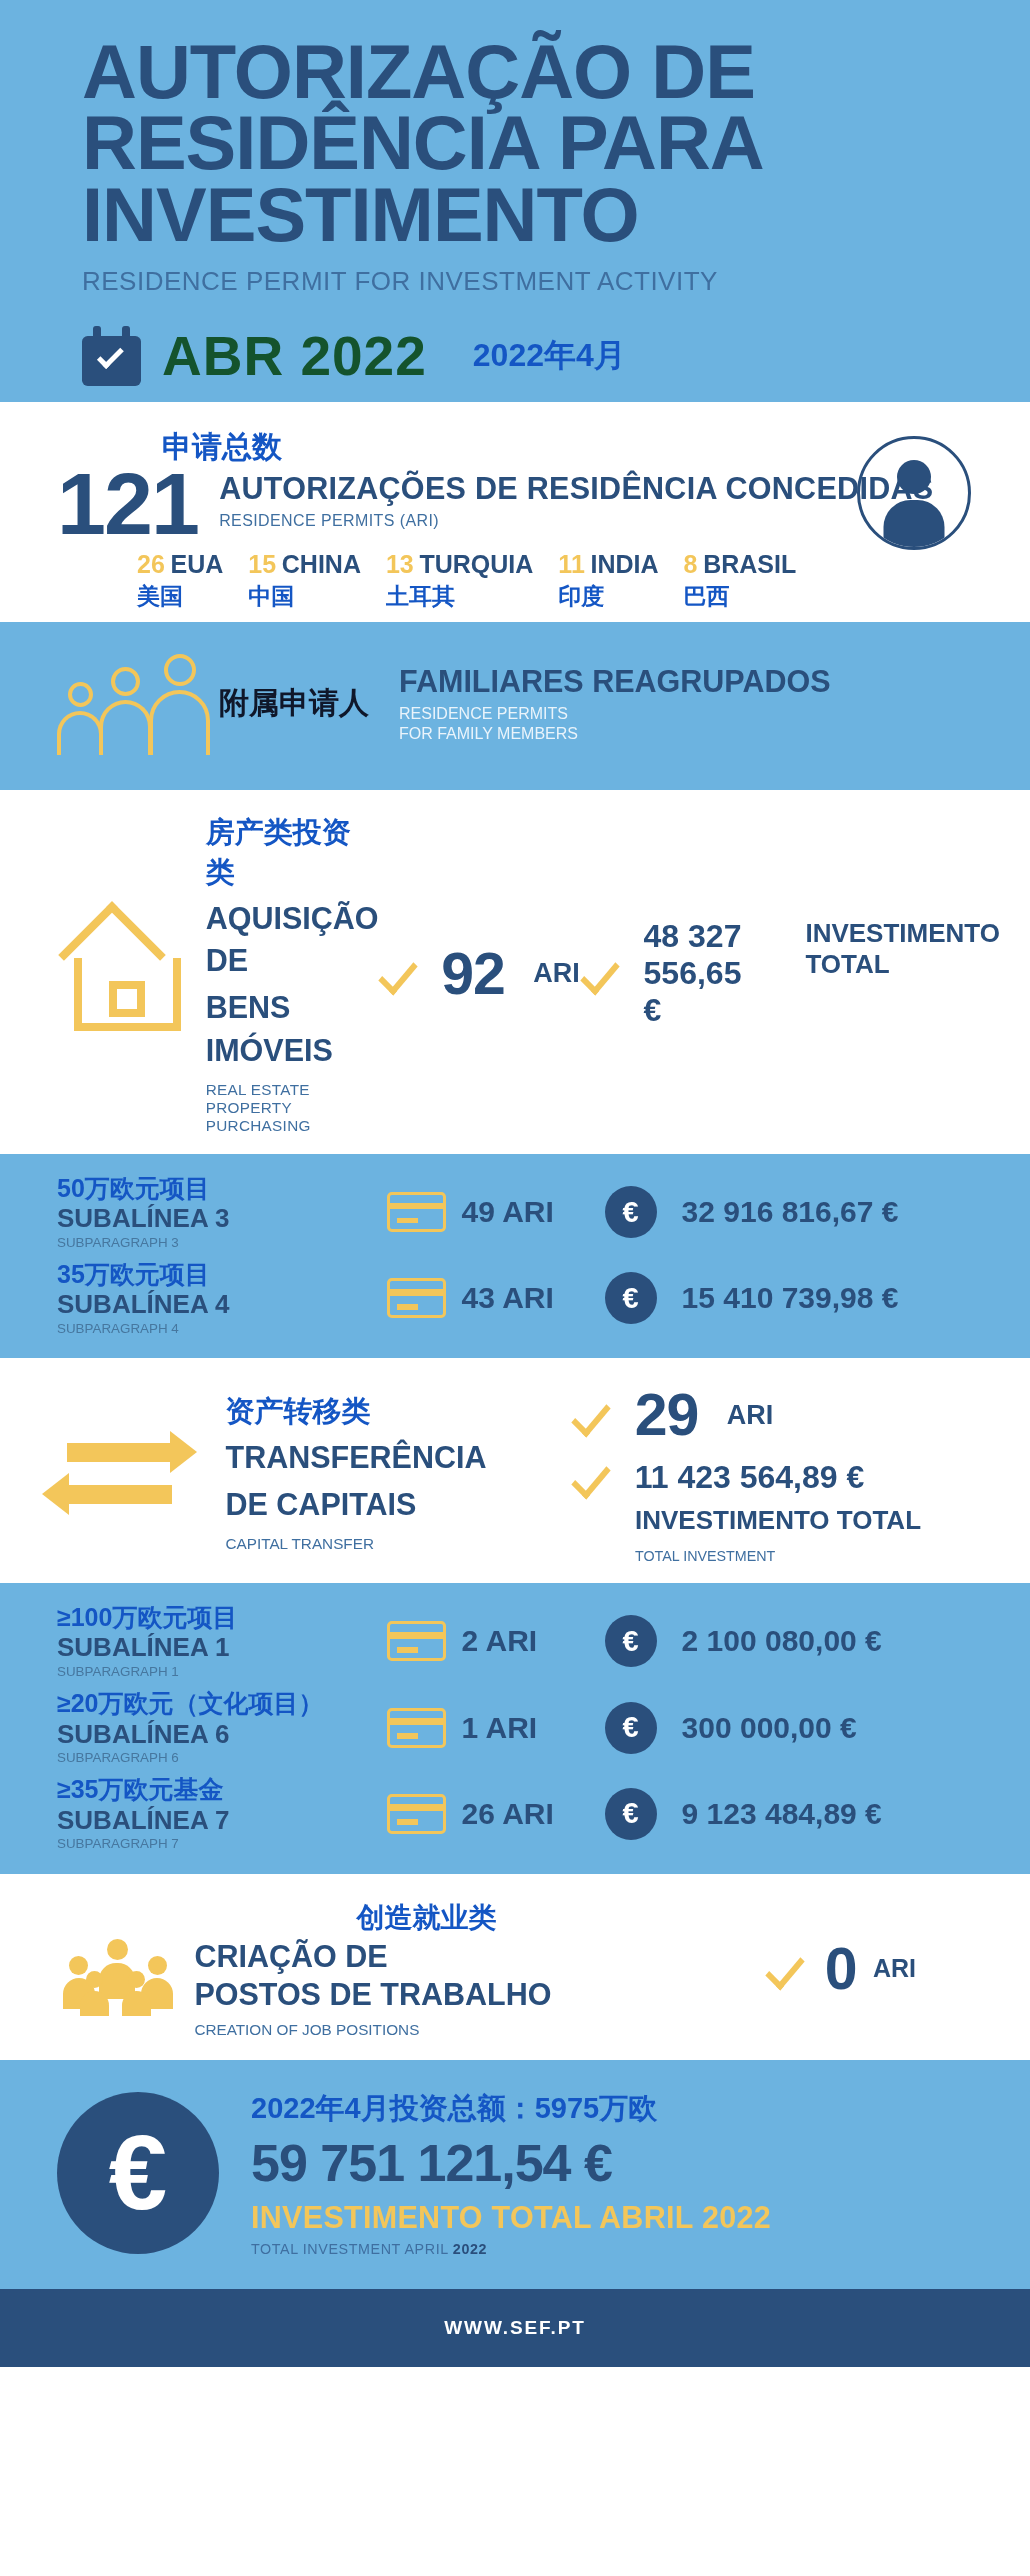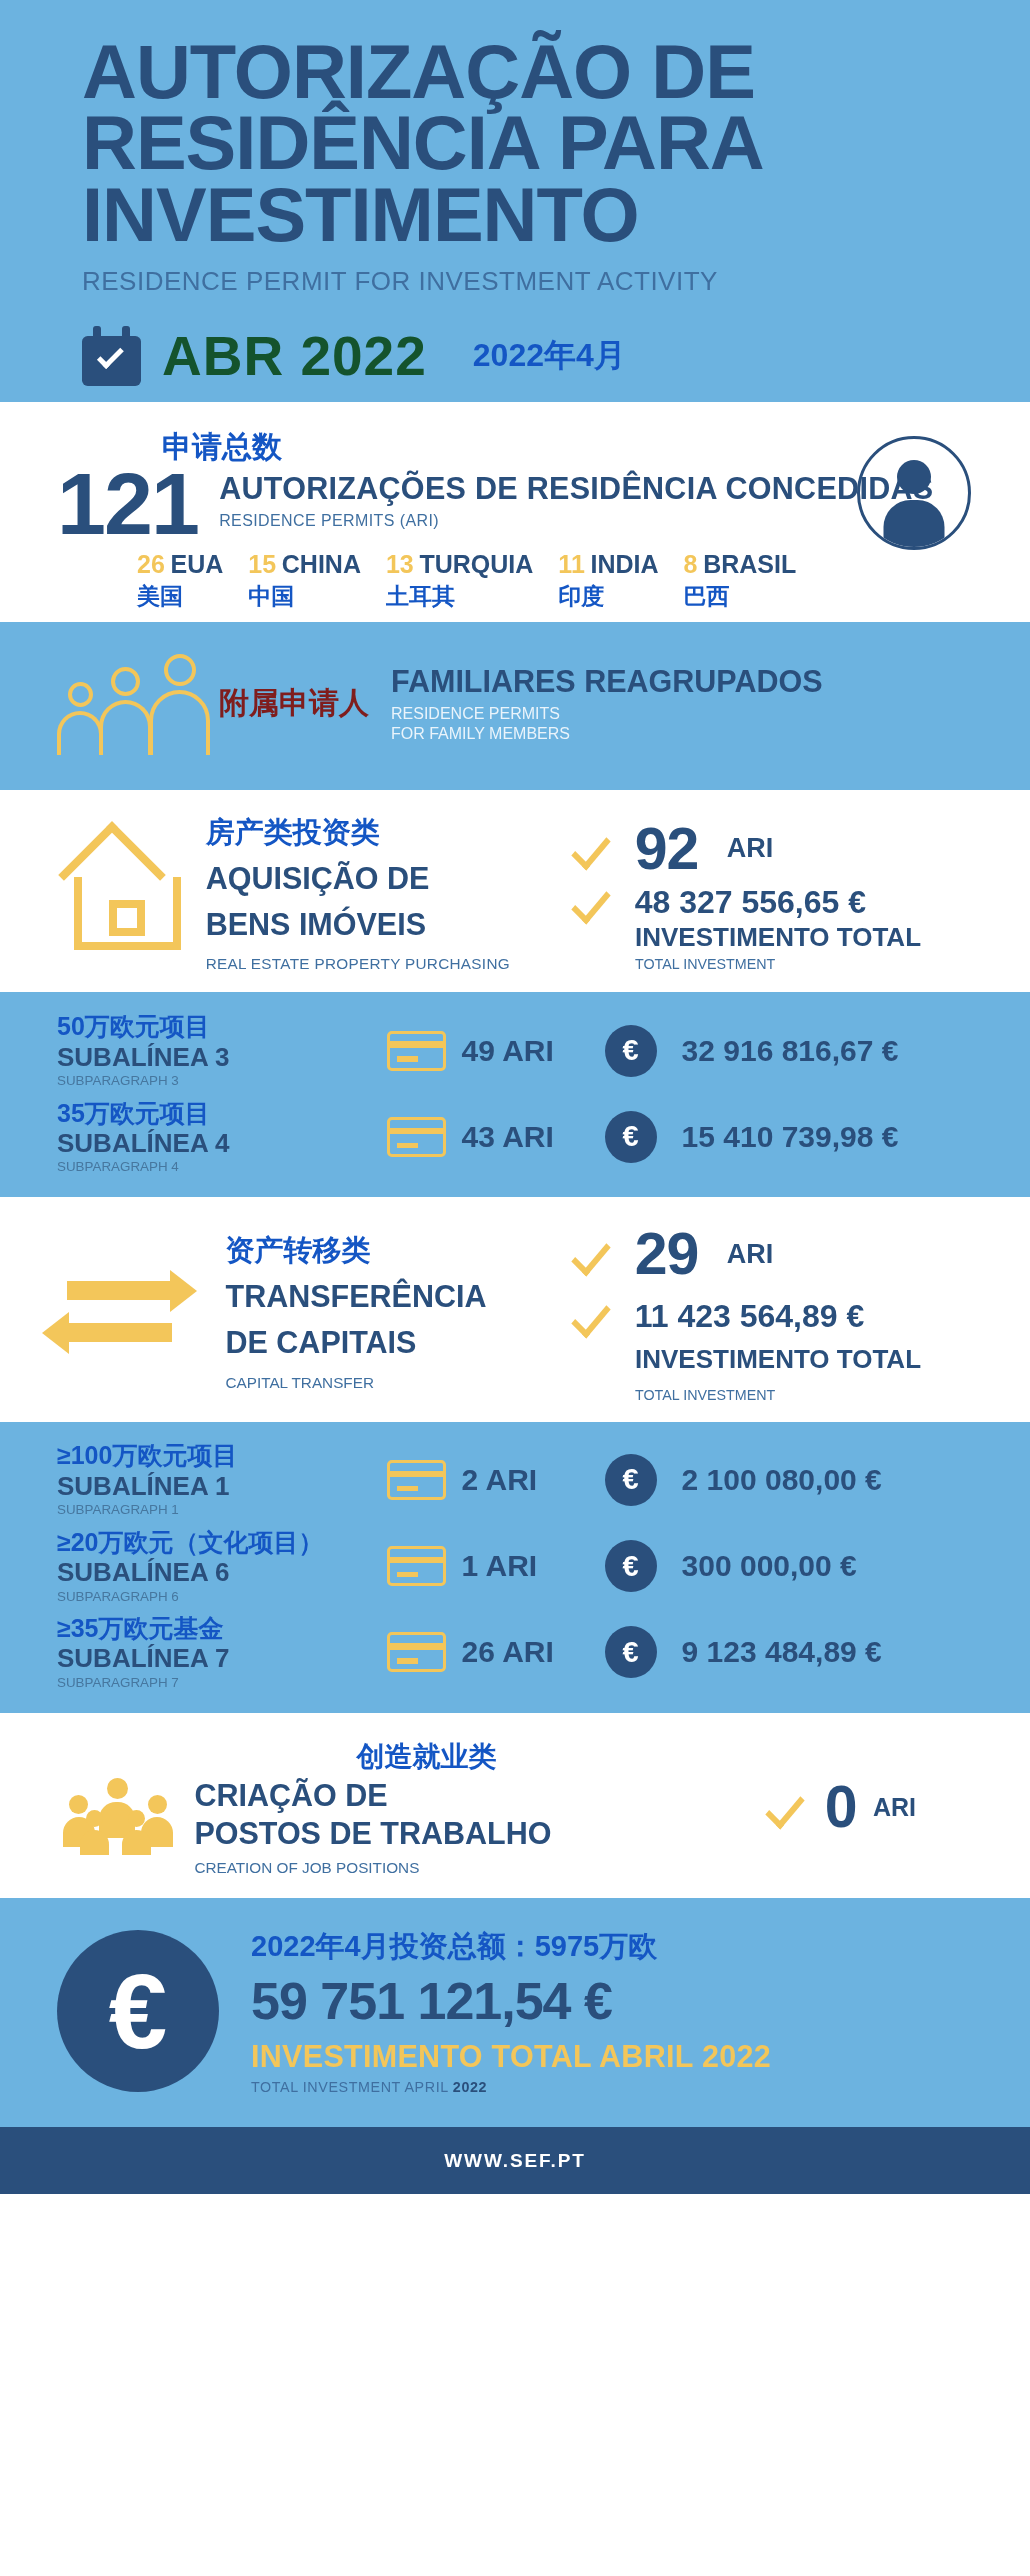--- a/index.html
+++ b/index.html
@@ -98,21 +98,21 @@
   .family-icon { width: 162px; height: 114px; position: relative; flex: 0 0 auto; }
   .fp { position: absolute; bottom: 5.7px; }
   .fp .h { border-radius: 50%; border: 4.8px solid #f3c65a; }
   .fp .b { border: 4.8px solid #f3c65a; border-bottom: none; border-radius: 38px 38px 0 0; }
   .fp1 .h { width: 25px; height: 25px; margin: 0 auto 3.8px; }
   .fp1 .b { width: 46px; height: 44px; }
   .fp2 .h { width: 29px; height: 29px; margin: 0 auto 3.8px; }
   .fp2 .b { width: 53px; height: 55px; }
   .fp3 .h { width: 32px; height: 32px; margin: 0 auto 3.8px; }
   .fp3 .b { width: 61px; height: 65px; }
-  .sec2 .cn { color: #7f1d1d; font-size: 30px; font-weight: bold; margin-right: 3px; }
+  .sec2 .cn { color: #0f172a; font-size: 30px; font-weight: bold; margin-right: 11px; }
   .sec2 .num { color: #2a4f7c; font-size: 82px; font-weight: bold; letter-spacing: -1.9px; }
   .sec2 .txt { margin-left: 19px; }
   .sec2 .txt .pt { color: #2a4f7c; font-size: 30.5px; font-weight: bold; line-height: 1.12; }
   .sec2 .txt .en { color: #eaf4fb; font-size: 16px; line-height: 1.25; margin-top: 5.7px; }
 
   
   .sec3 { background: #ffffff; padding: 23px 57px 19px 57px; display: flex; align-items: center; }
   .house-icon { width: 143px; height: 124px; position: relative; flex: 0 0 auto; }
   .house-icon .roof {
     position: absolute; left: 17px; top: 5.7px; width: 76px; height: 76px;
@@ -124,21 +124,21 @@
     border: 8.6px solid #f3c65a; border-top: none;
   }
   .house-icon .win {
     position: absolute; left: 52px; top: 69px; width: 36px; height: 36px;
     border: 8.6px solid #f3c65a;
   }
   .sec3 .mid { margin-left: 5.7px; }
   .sec3 .cn { color: #1456c4; font-size: 29px; font-weight: bold; }
   .sec3 .pt { color: #2a4f7c; font-size: 30.5px; font-weight: bold; line-height: 1.4; margin-top: 3.8px; }
   .sec3 .en { color: #3f6fa0; font-size: 15.3px; margin-top: 9.5px; letter-spacing: 0.3px;}
-  .sec3 .right { margin-left: auto; display: flex; flex-direction: column; gap: 1px; min-width: 401px;}
+  .sec3 .right { margin-left: auto; display: flex; flex-direction: row; gap: 1px; min-width: 401px;}
   .checkrow { display: flex; align-items: center; gap: 19px; }
   .check {
     width: 38px; height: 21px; flex: 0 0 auto;
     border-left: 6.7px solid #f3c65a; border-bottom: 6.7px solid #f3c65a;
     transform: rotate(-50deg) skewX(-5deg);
     margin-right: 5.7px;
   }
   .checkrow .v1 { color: #2a4f7c; font-size: 59px; font-weight: bold; letter-spacing: -1px; }
   .checkrow .unit { color: #2a4f7c; font-size: 27px; font-weight: bold; margin-left: 9.5px; }
   .checkrow .v2 { color: #2a4f7c; font-size: 32px; font-weight: bold; }
@@ -208,21 +208,21 @@
   }
   .total .tblock { margin-left: 32px; }
   .total .cn { color: #1456c4; font-size: 29px; font-weight: bold; }
   .total .amount { color: #2a4f7c; font-size: 52px; font-weight: bold; letter-spacing: -1px; margin-top: 3.8px;}
   .total .pt { color: #f3c65a; font-size: 30.5px; font-weight: bold; margin-top: 7.6px; letter-spacing: 0.3px;}
   .total .en { color: #3f6fa0; font-size: 14.3px; margin-top: 5.7px; letter-spacing: 0.6px;}
   .total .en b { color: #2a4f7c; }
 
   
   .footer {
-    background: #2a4f7c; height: 67px;
+    background: #2a4f7c; height: 78px;
     display: flex; align-items: center; justify-content: center;
   }
   .footer .url { color: #ffffff; font-size: 19px; font-weight: bold; letter-spacing: 1.9px; }
 </style>
 </head>
 <body>
 
 <div class="page">
 
   <div class="header">

